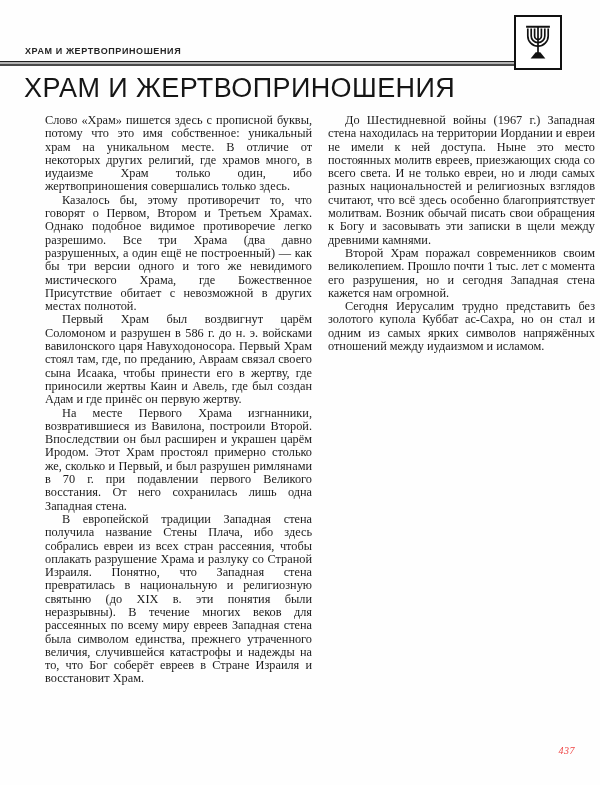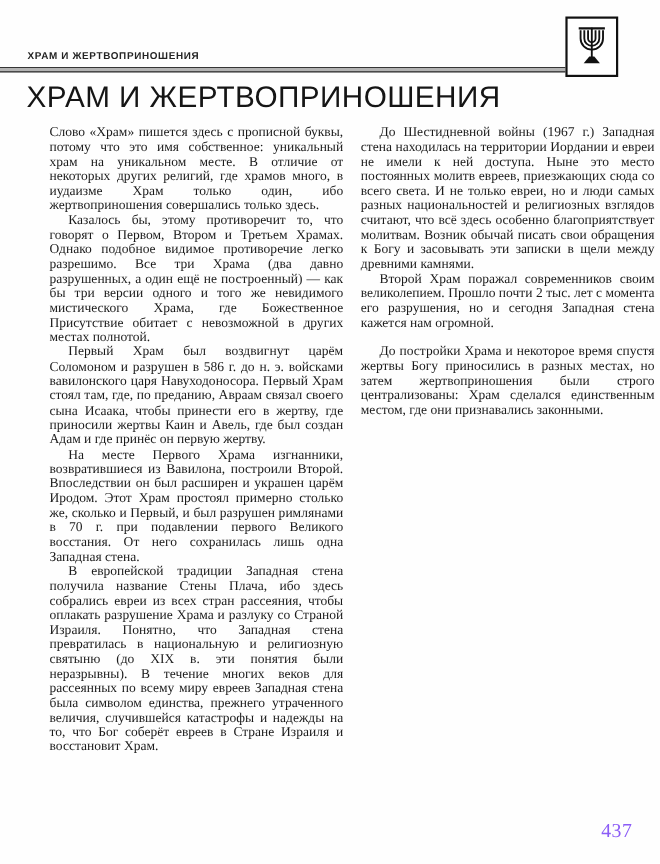--- a/index.html
+++ b/index.html
@@ -42,21 +42,21 @@
     font-size:12.3px;line-height:13.3px;
     color:#1b1b1b;
     hyphens:auto;margin-left:20px;-webkit-hyphens:auto;
   }
   .article p{margin:0;text-indent:17px;}
   .article p.no-indent{text-indent:0;}
   .article p.space-before{margin-top:13px;}
   .page-number{
     position:absolute;right:25px;top:745px;
     font-family:"Liberation Serif",serif;
-    font-size:18px;color:#8b5cf6;letter-spacing:0.5px;
+    font-size:10px;color:#ef4444;letter-spacing:0.5px;font-style:italic;
   }
 </style>
 </head>
 <body>
 
 <div class="page">
 
   <div class="running-head">ХРАМ И ЖЕРТВОПРИНОШЕНИЯ</div>
 
   <div class="header-rule"></div>
@@ -78,19 +78,19 @@
 
   <div class="page-title">ХРАМ И ЖЕРТВОПРИНОШЕНИЯ</div>
 
   <div class="article" lang="ru">
       <p class="no-indent">Слово «Храм» пишется здесь с прописной буквы, потому что это имя собственное: уникальный храм на уникальном месте. В отличие от некоторых других религий, где храмов много, в иудаизме Храм только один, ибо жертвоприношения совершались только здесь.</p>
       <p class="">Казалось бы, этому противоречит то, что говорят о Первом, Втором и Третьем Храмах. Однако подобное видимое противоречие легко разрешимо. Все три Храма (два давно разрушенных, а один ещё не построенный) — как бы три версии одного и того же невидимого мистического Храма, где Божественное Присутствие обитает с невозможной в других местах полнотой.</p>
       <p class="">Первый Храм был воздвигнут царём Соломоном и разрушен в 586 г. до н. э. войсками вавилонского царя Навуходоносора. Первый Храм стоял там, где, по преданию, Авраам связал своего сына Исаака, чтобы принести его в жертву, где приносили жертвы Каин и Авель, где был создан Адам и где принёс он первую жертву.</p>
       <p class="">На месте Первого Храма изгнанники, возвратившиеся из Вавилона, построили Второй. Впоследствии он был расширен и украшен царём Иродом. Этот Храм простоял примерно столько же, сколько и Первый, и был разрушен римлянами в 70 г. при подавлении первого Великого восстания. От него сохранилась лишь одна Западная стена.</p>
       <p class="">В европейской традиции Западная стена получила название Стены Плача, ибо здесь собрались евреи из всех стран рассеяния, чтобы оплакать разрушение Храма и разлуку со Страной Израиля. Понятно, что Западная стена превратилась в национальную и религиозную святыню (до XIX в. эти понятия были неразрывны). В течение многих веков для рассеянных по всему миру евреев Западная стена была символом единства, прежнего утраченного величия, случившейся катастрофы и надежды на то, что Бог соберёт евреев в Стране Израиля и восстановит Храм.</p>
       <p class="">До Шестидневной войны (1967 г.) Западная стена находилась на территории Иордании и евреи не имели к ней доступа. Ныне это место постоянных молитв евреев, приезжающих сюда со всего света. И не только евреи, но и люди самых разных национальностей и религиозных взглядов считают, что всё здесь особенно благоприятствует молитвам. Возник обычай писать свои обращения к Богу и засовывать эти записки в щели между древними камнями.</p>
-      <p class="">Второй Храм поражал современников своим великолепием. Прошло почти 2 тыс. лет с момента его разрушения, но и сегодня Западная стена кажется нам огромной.</p>
-      <p class=" space-before">До постройки Храма и некоторое время спустя жертвы Богу приносились в разных местах, но затем жертвоприношения были строго централизованы: Храм сделался единственным местом, где они признавались законными.</p>
+      <p class="">Второй Храм поражал современников своим великолепием. Прошло почти 1 тыс. лет с момента его разрушения, но и сегодня Западная стена кажется нам огромной.</p>
+      <p class="">Сегодня Иерусалим трудно представить без золотого купола Куббат ас-Сахра, но он стал и одним из самых ярких символов напряжённых отношений между иудаизмом и исламом.</p>
     </div>
 
   <div class="page-number">437</div>
 
 </div>
 
 </body></html>

